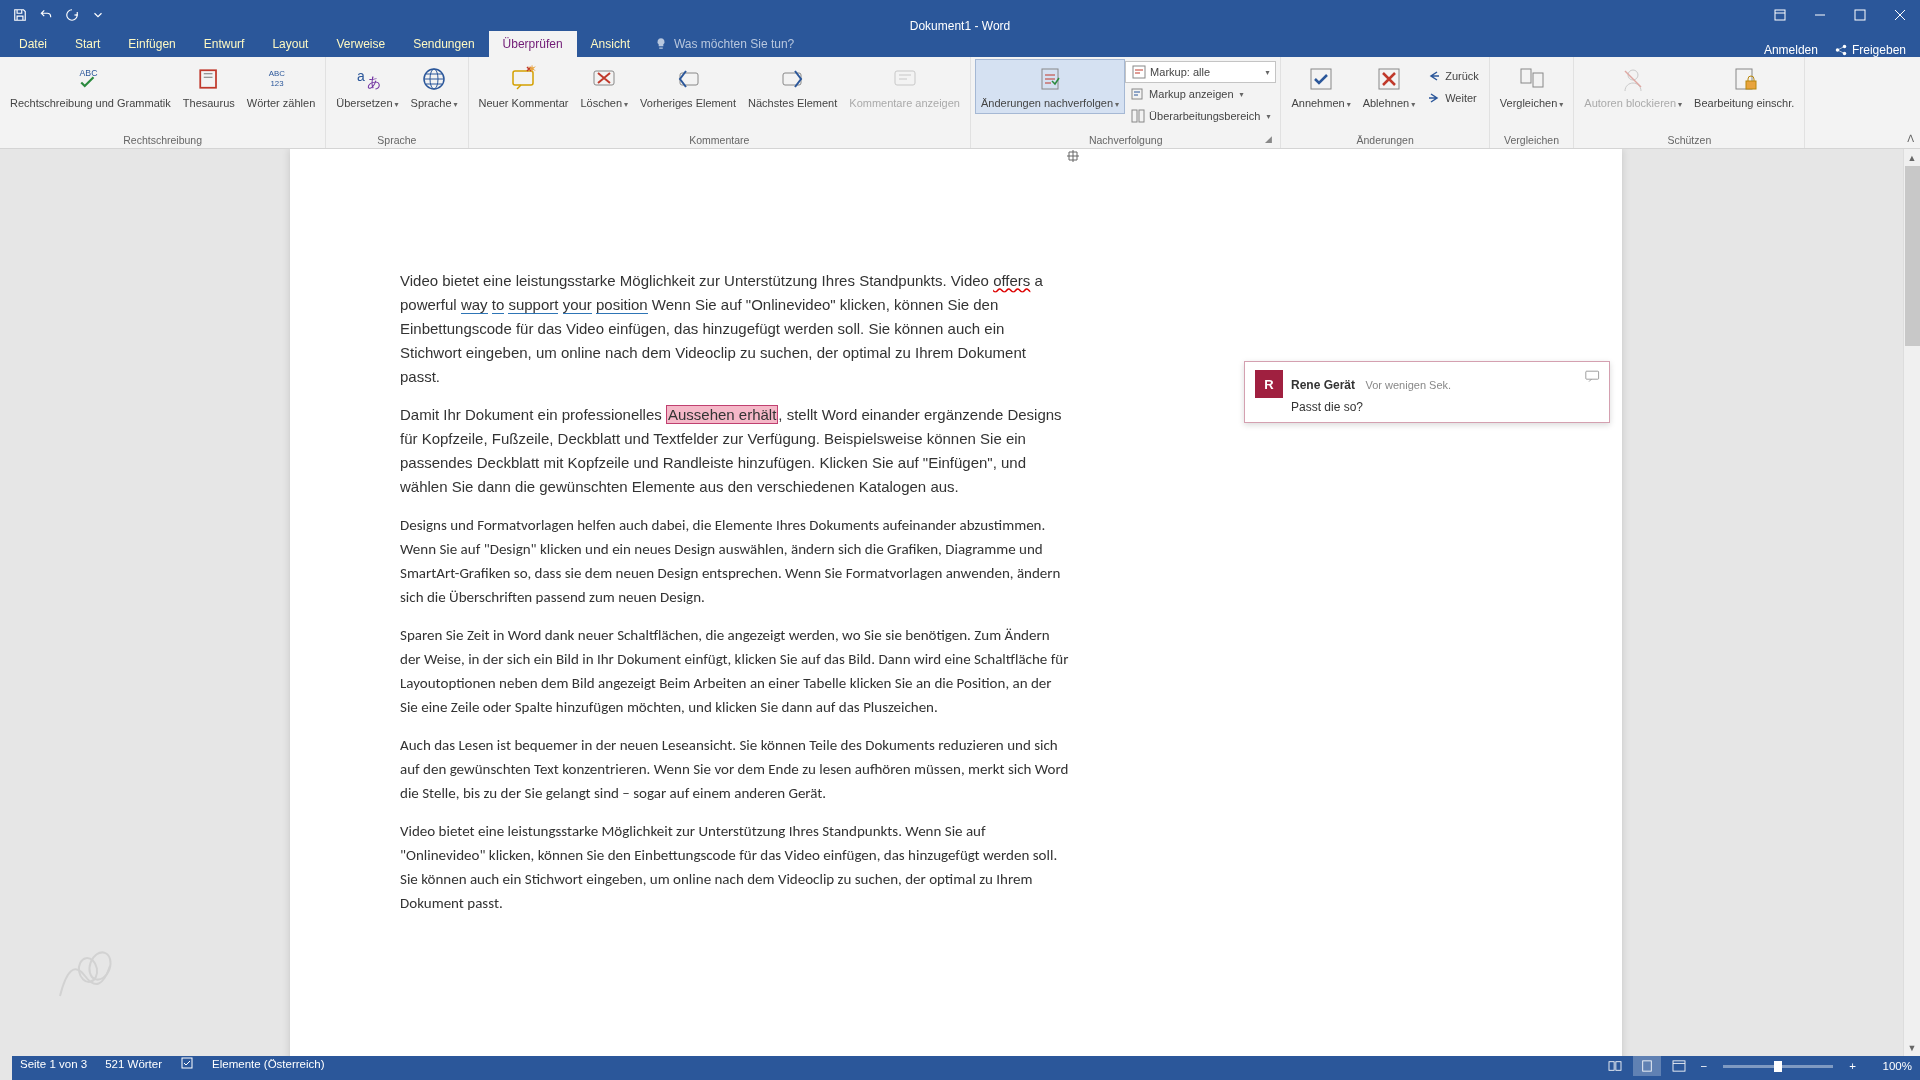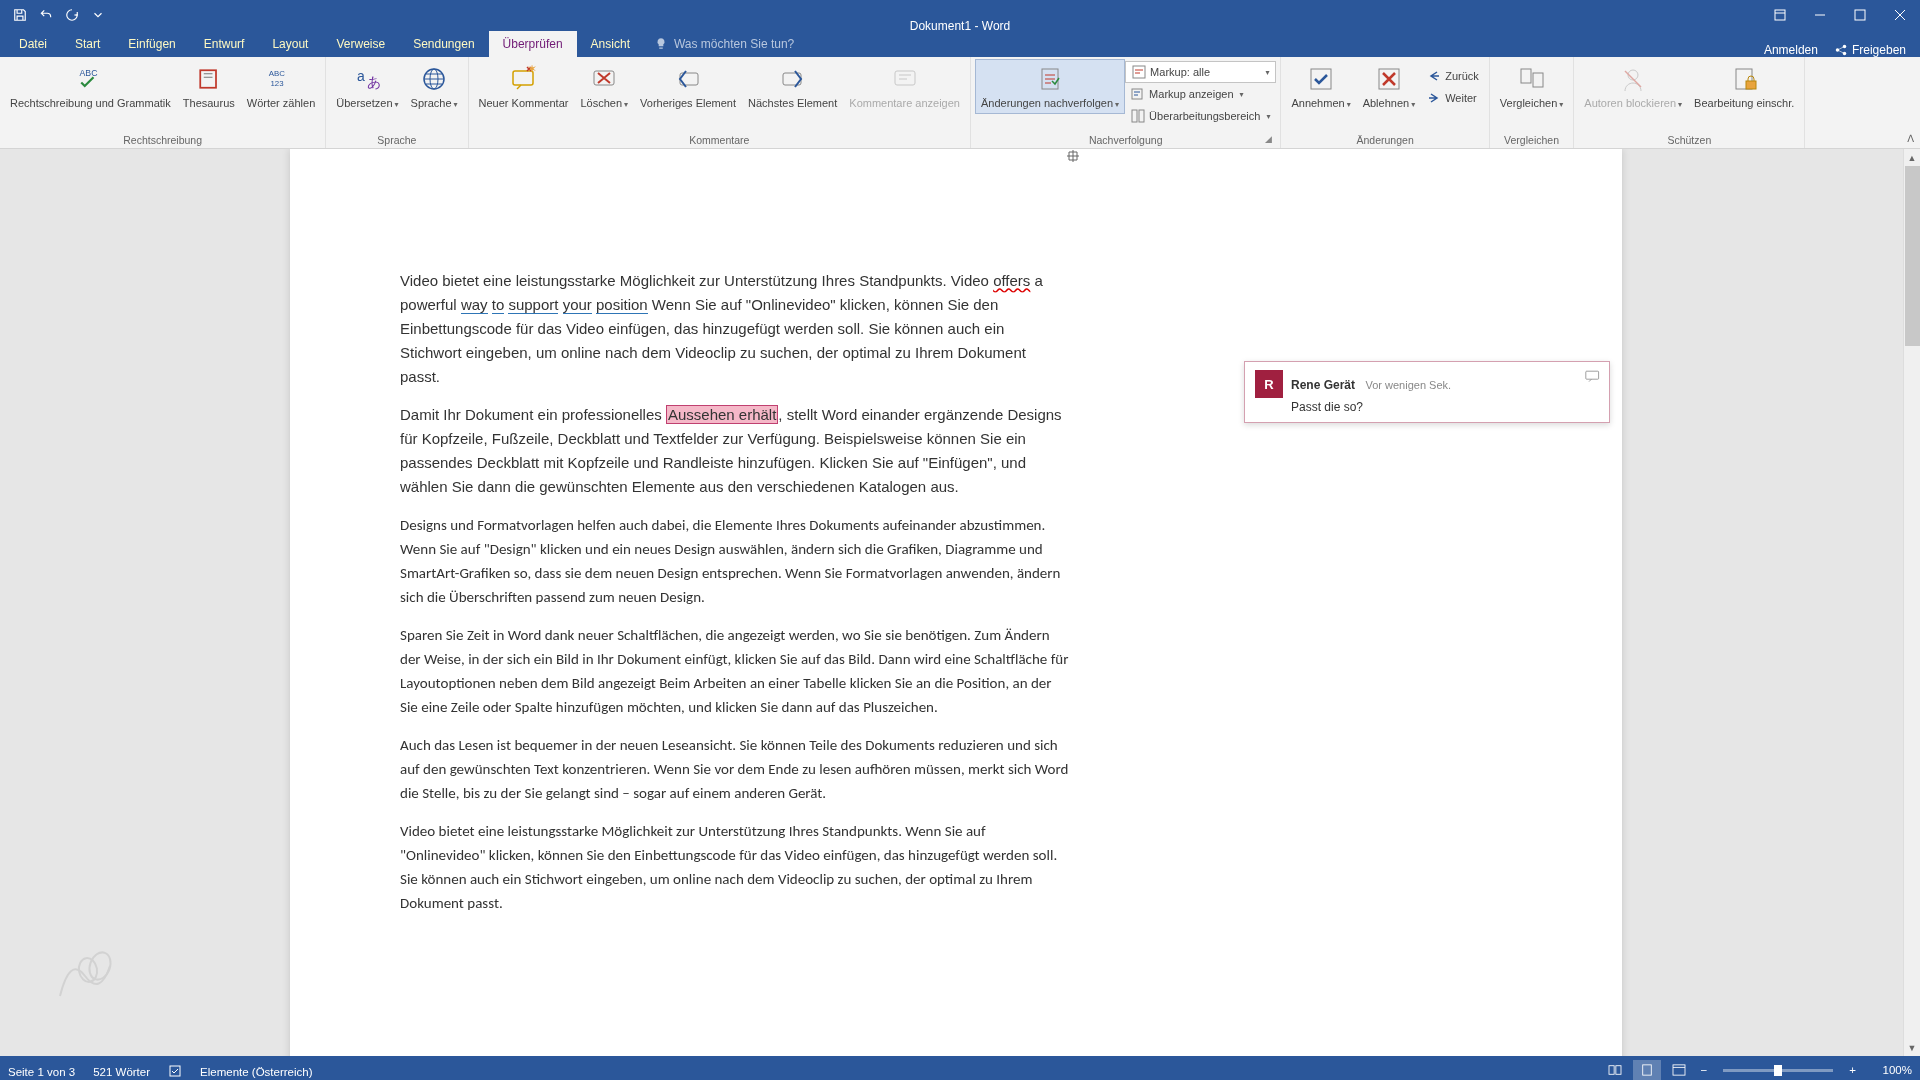--- a/index.html
+++ b/index.html
@@ -57,21 +57,21 @@
 .comment-meta { flex: 1; }
 .comment-author { font-size: 12px; font-weight: bold; color: #333; display: inline; }
 .comment-time { font-size: 11px; color: #888; margin-left: 6px; }
 .comment-body { font-size: 12px; color: #333; margin-left: 36px; margin-top: 2px; }
 .comment-actions { position: absolute; top: 6px; right: 8px; }
 .comment-actions svg { width: 16px; height: 12px; stroke: #888; fill: none; }
 
 .watermark { position: absolute; left: 50px; bottom: 50px; width: 70px; height: 60px; opacity: 0.25; }
 
 
-.statusbar { position: absolute; bottom: 0; left: 0; right: 0; height: 24px; background: #2b579a; color: white; font-size: 11.5px; display: flex; align-items: flex-end; padding: 0 8px; }
+.statusbar { position: absolute; bottom: 0; left: 12px; right: 0; height: 24px; background: #2b579a; color: white; font-size: 11.5px; display: flex; align-items: flex-start; padding: 0 8px; }
 .status-left { display: flex; gap: 18px; align-items: center; }
 .status-right { margin-left: auto; display: flex; align-items: center; gap: 4px; }
 .view-btn { width: 28px; height: 20px; display: flex; align-items: center; justify-content: center; cursor: pointer; }
 .view-btn.active { background: rgba(255,255,255,0.25); }
 .view-btn svg { width: 14px; height: 12px; fill: white; }
 .zoom-slider { width: 110px; height: 3px; background: rgba(255,255,255,0.4); position: relative; margin: 0 8px; }
 .zoom-thumb { position: absolute; left: 50%; top: -4px; width: 8px; height: 11px; background: white; transform: translateX(-50%); }
 .zoom-pm { cursor: pointer; padding: 0 4px; }
 
 .table-cursor { position: absolute; left: 776px; top: 0px; }

